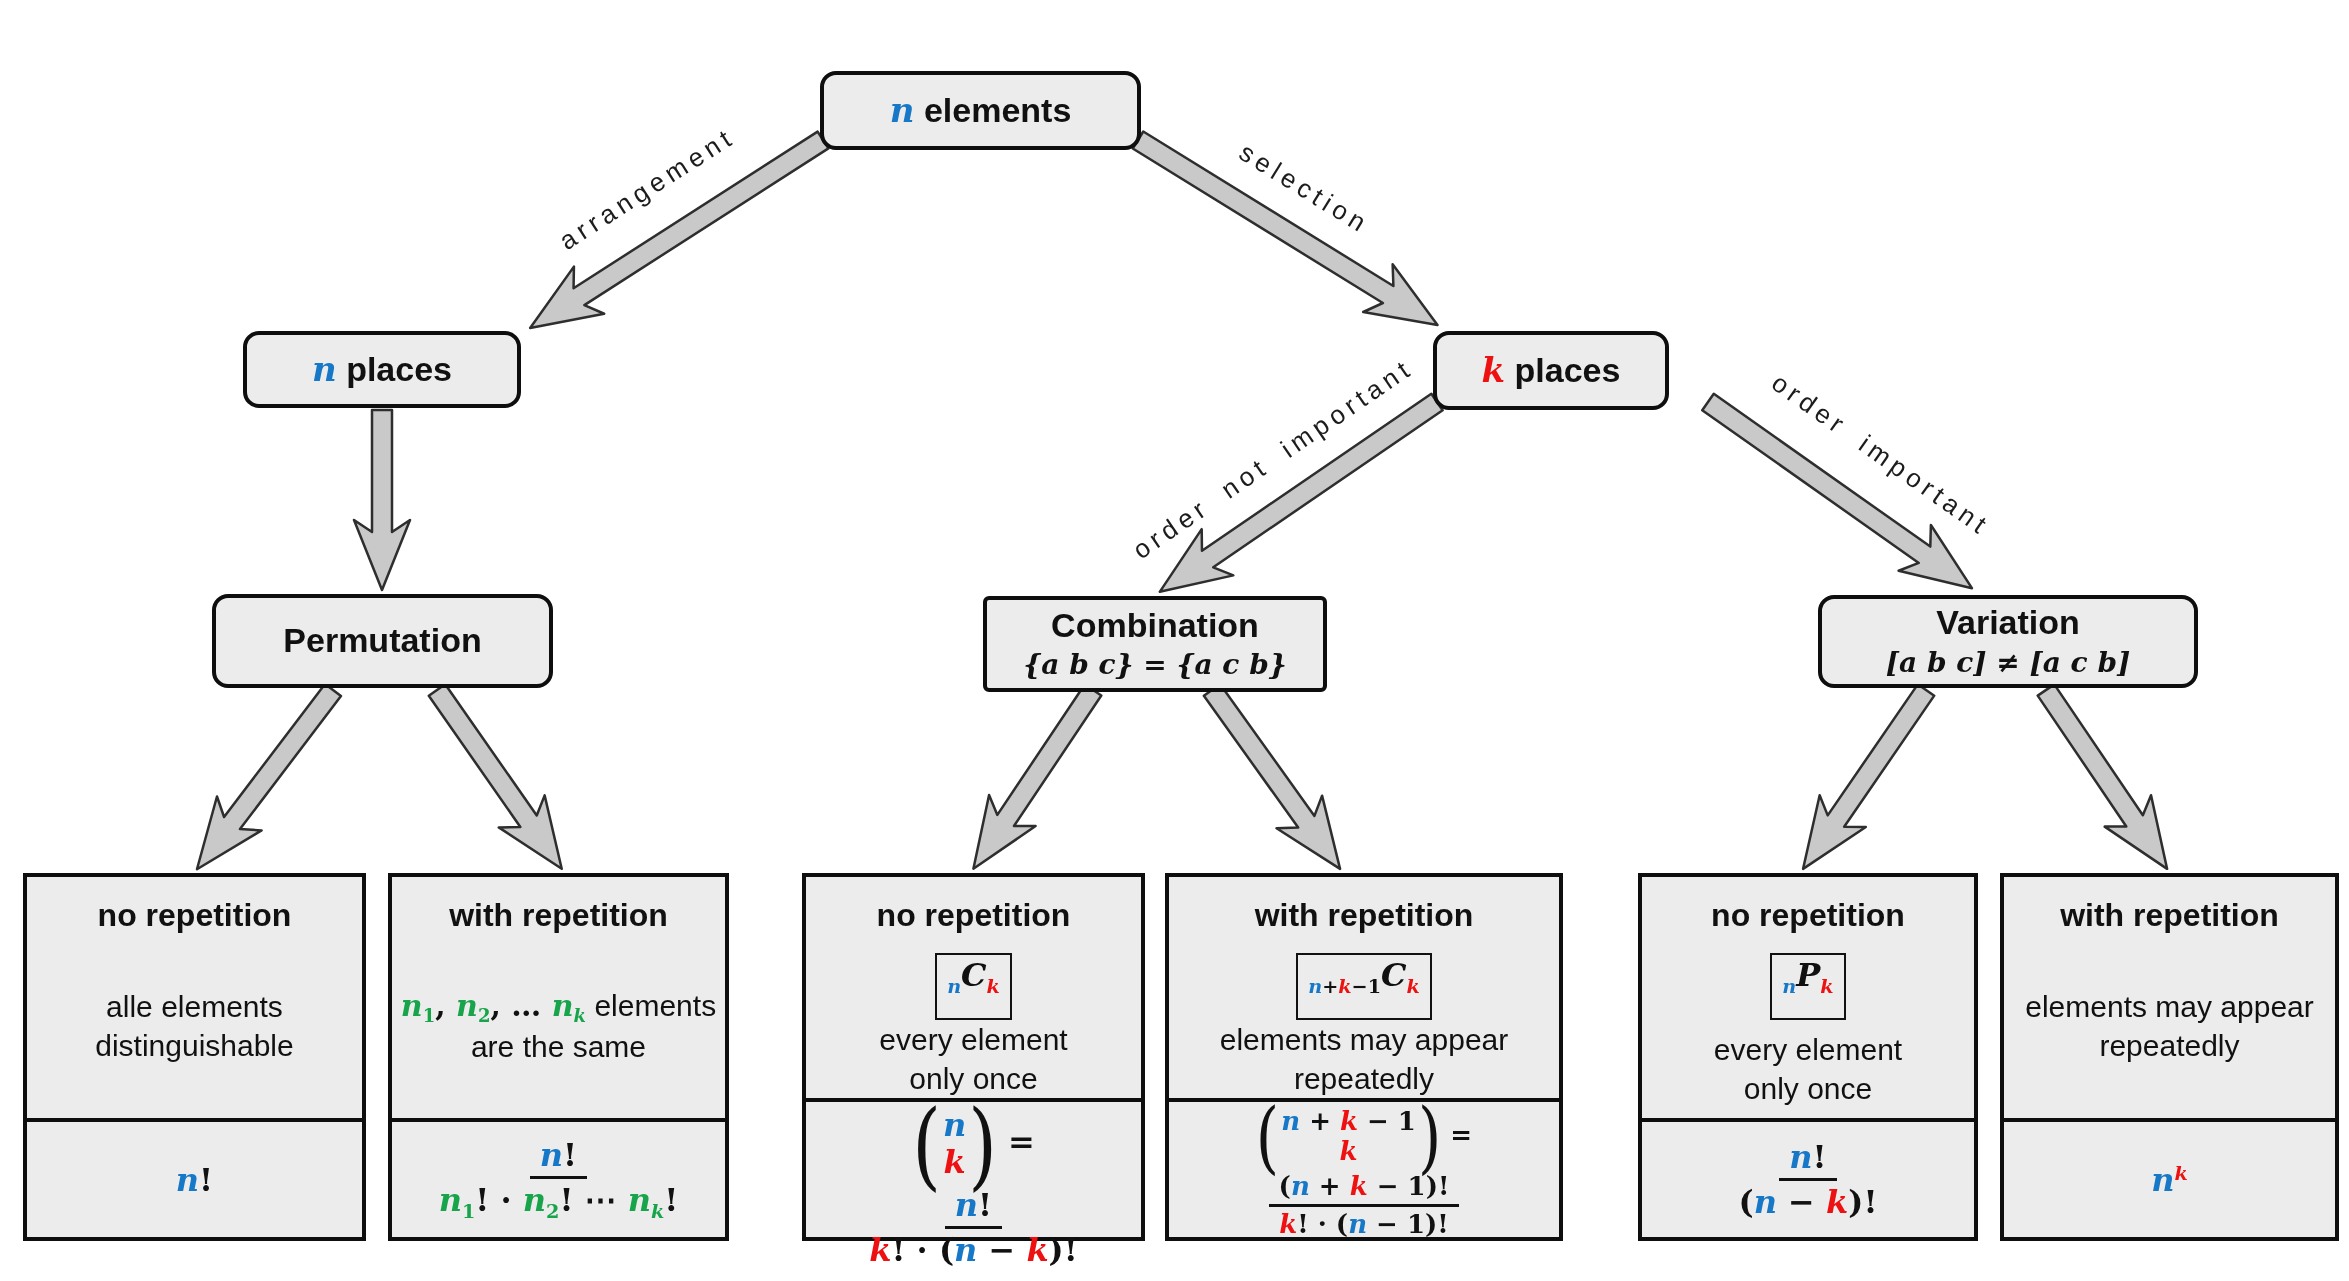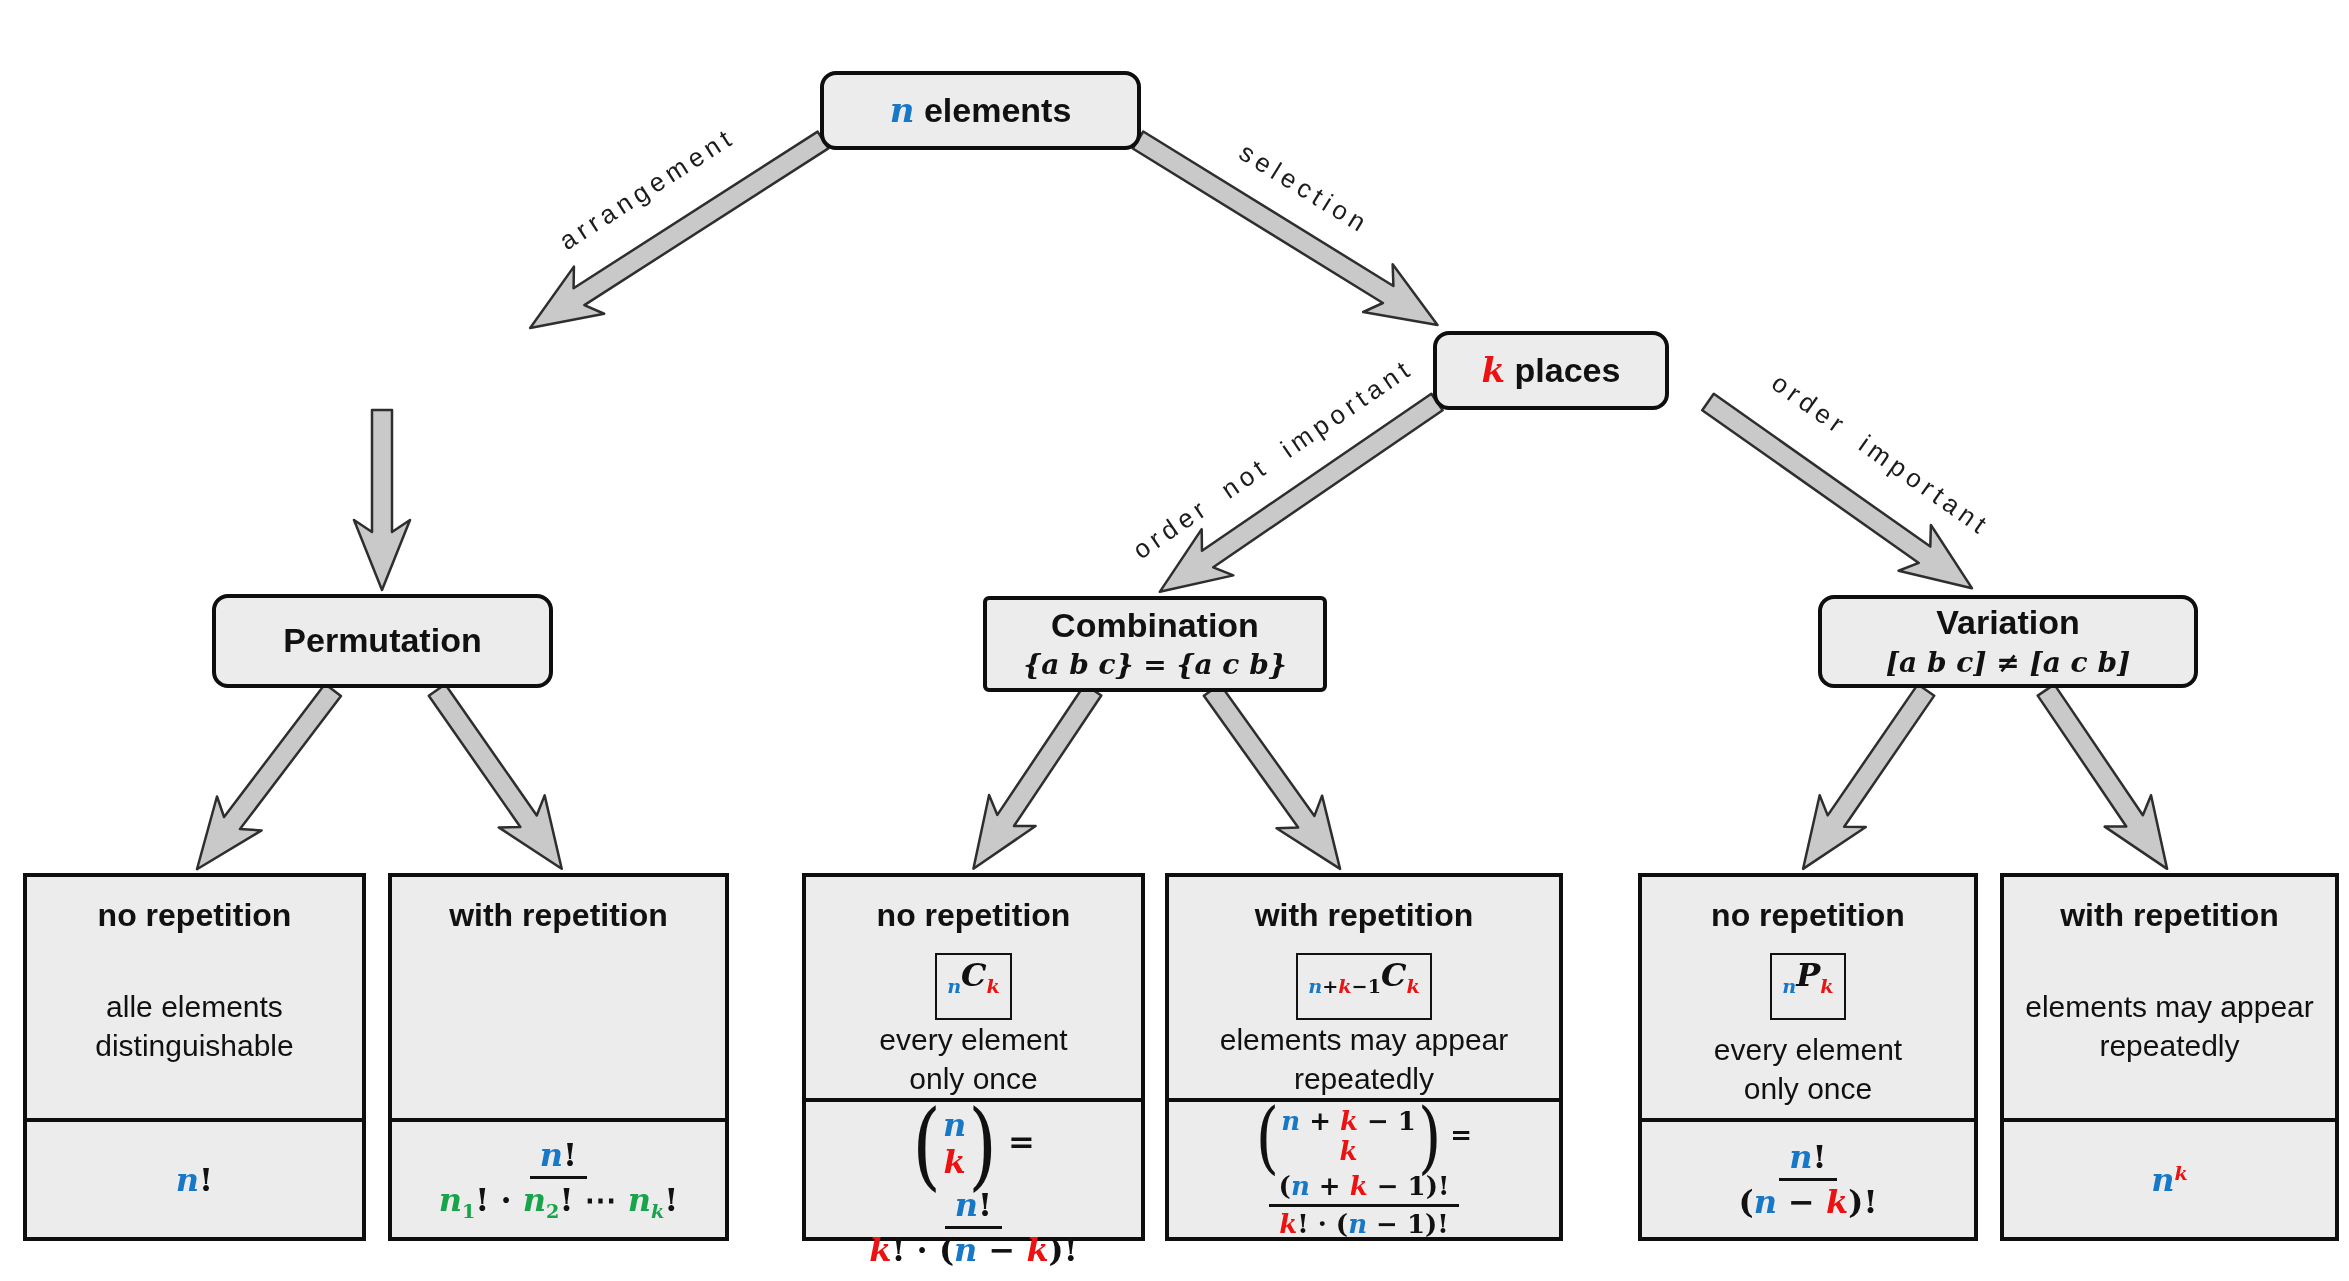--- a/index.html
+++ b/index.html
@@ -99,20 +99,23 @@
     <text class="edge-label" text-anchor="middle" transform="translate(652,196) rotate(-32.7)">arrangement</text>
     <text class="edge-label" text-anchor="middle" transform="translate(1300,196) rotate(31.7)">selection</text>
     <text class="edge-label" text-anchor="middle" transform="translate(1278,466) rotate(-34.4)">order not important</text>
     <text class="edge-label" text-anchor="middle" transform="translate(1876,462) rotate(35.2)">order important</text>
   </svg>
 
   <div class="node" style="left:820px;top:71px;width:321px;height:79px;">
     <div class="node-title"><span class="node-var c-b">n</span> <span>elements</span></div>
   </div>
 
+  <div class="node" style="left:243px;top:331px;width:278px;height:77px;">
+    <div class="node-title"><span class="node-var c-b">n</span> <span>places</span></div>
+  </div>
 
   <div class="node" style="left:1433px;top:331px;width:236px;height:79px;">
     <div class="node-title"><span class="node-var c-r">k</span> <span>places</span></div>
   </div>
 
   <div class="node" style="left:212px;top:594px;width:341px;height:94px;">
     <div class="node-title">Permutation</div>
   </div>
 
   <div class="node" style="left:983px;top:596px;width:344px;height:96px;border-radius:6px;">
@@ -134,20 +137,24 @@
         </div>
     </div>
     <div class="leaf-bottom">
       <div class="leaf-formula"><span class="seg c-b it">n</span><span class="seg c-k">!</span></div>
     </div>
   </div>
 
   <div class="leaf" style="left:388px;top:873px;width:341px;height:368px;">
     <div class="leaf-top">
       <div class="leaf-header">with repetition</div>
+      <div class="leaf-desc">
+          <div><span class="seg c-g it">n</span><span class="seg c-g sub">1</span><span class="seg c-k">, </span><span class="seg c-g it">n</span><span class="seg c-g sub">2</span><span class="seg c-k">, … </span><span class="seg c-g it">n</span><span class="seg c-g it sub">k</span><span class="seg c-t"> elements</span></div>
+          <div><span class="seg c-t">are the same</span></div>
+        </div>
     </div>
     <div class="leaf-bottom">
       <div class="leaf-formula"><span class="frac">
             <span class="fnum"><span class="seg c-b it">n</span><span class="seg c-k">!</span></span>
             <span class="fden"><span class="seg c-g it">n</span><span class="seg c-g sub">1</span><span class="seg c-k">! · </span><span class="seg c-g it">n</span><span class="seg c-g sub">2</span><span class="seg c-k">! ⋯ </span><span class="seg c-g it">n</span><span class="seg c-g it sub">k</span><span class="seg c-k">!</span></span>
           </span></div>
     </div>
   </div>
 
   <div class="leaf" style="left:802px;top:873px;width:343px;height:368px;">

